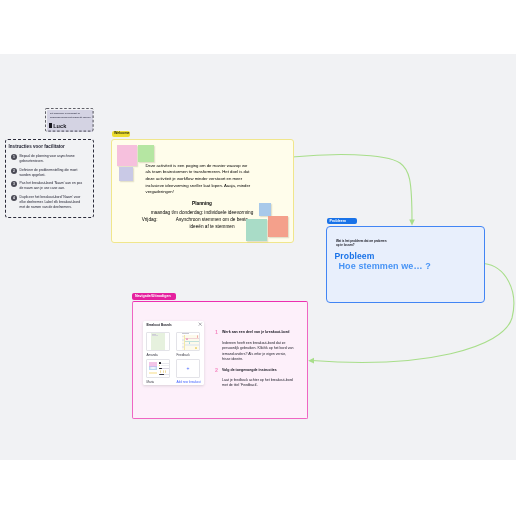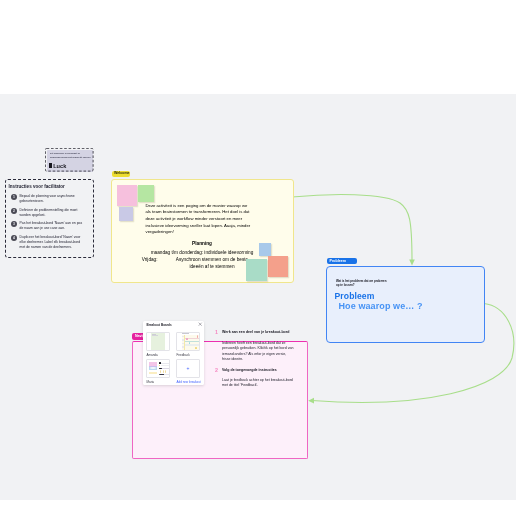--- a/index.html
+++ b/index.html
@@ -1,17 +1,17 @@
 <!DOCTYPE html>
 <html><head>
 <meta charset="utf-8">
 <style>
   html,body{margin:0;padding:0;}
   body{width:516px;height:516px;background:#ffffff;font-family:"Liberation Sans",sans-serif;overflow:hidden;}
-  #canvas{position:absolute;left:0;top:0;width:516px;height:462px;overflow:hidden;margin-top:40px;}
+  #canvas{position:absolute;left:0;top:0;width:516px;height:462px;overflow:hidden;}
   #canvasbg{position:absolute;left:0;top:54px;width:516px;height:406px;background:#f1f2f4;}
   .abs{position:absolute;}
   
   .flabel{position:absolute;border-radius:2px;color:#fff;font-weight:bold;line-height:1;display:flex;align-items:center;justify-content:center;white-space:nowrap;overflow:hidden;}
   
   #yframe{left:111px;top:139px;width:181px;height:102px;background:#fffdeb;border:1px solid #f0e68c;border-radius:3px;}
   #ylabel{left:112.4px;top:131px;width:17.8px;height:5.8px;background:#ecdc30;color:#2e2e08;font-size:3.6px;justify-content:flex-start;padding-left:1.5px;box-sizing:border-box;}
   
   #pframe{left:326px;top:226px;width:157px;height:75px;background:#e8effc;border:1px solid #4285f4;border-radius:4px;}
   #plabel{left:327px;top:218.3px;width:30.3px;height:6.1px;background:#1a73e8;font-size:3.6px;justify-content:flex-start;padding-left:2.5px;box-sizing:border-box;}
@@ -117,21 +117,21 @@
     <div style="position:relative;">
       <span style="position:absolute;left:17.8px;top:0;white-space:nowrap;">Vrijdag:</span>
       <div style="width:84px;margin:0 0 0 46px;">Asynchroon stemmen om de beste ideeën af te stemmen</div>
     </div>
   </div>
   <div class="flabel" id="plabel">Probleem</div>
   <div class="abs" id="pframe"></div>
 
   <div id="pq">Wat is het probleem dat we proberen op te lossen?</div>
   <div id="ph1">Probleem</div>
-  <div id="ph2">Hoe waarop we… ?</div>
+  <div id="ph2">Hoe stemmen we… ?</div>
   <div class="flabel" id="klabel">Navigatie/Uitnodigen</div>
   <div class="abs" id="kframe"></div>
 </div>
 
   <div id="bbcard">
     <div id="bbtitle">Breakout Boards</div>
     <svg id="bbclose" viewBox="0 0 8 8" width="4.4" height="4.4">
       <path d="M1.2,1.2 L6.8,6.8 M6.8,1.2 L1.2,6.8" stroke="#5d5d6b" stroke-width="0.9" fill="none"></path>
     </svg>
     <div class="bbthumb" style="left:3px;top:11.2px;">

